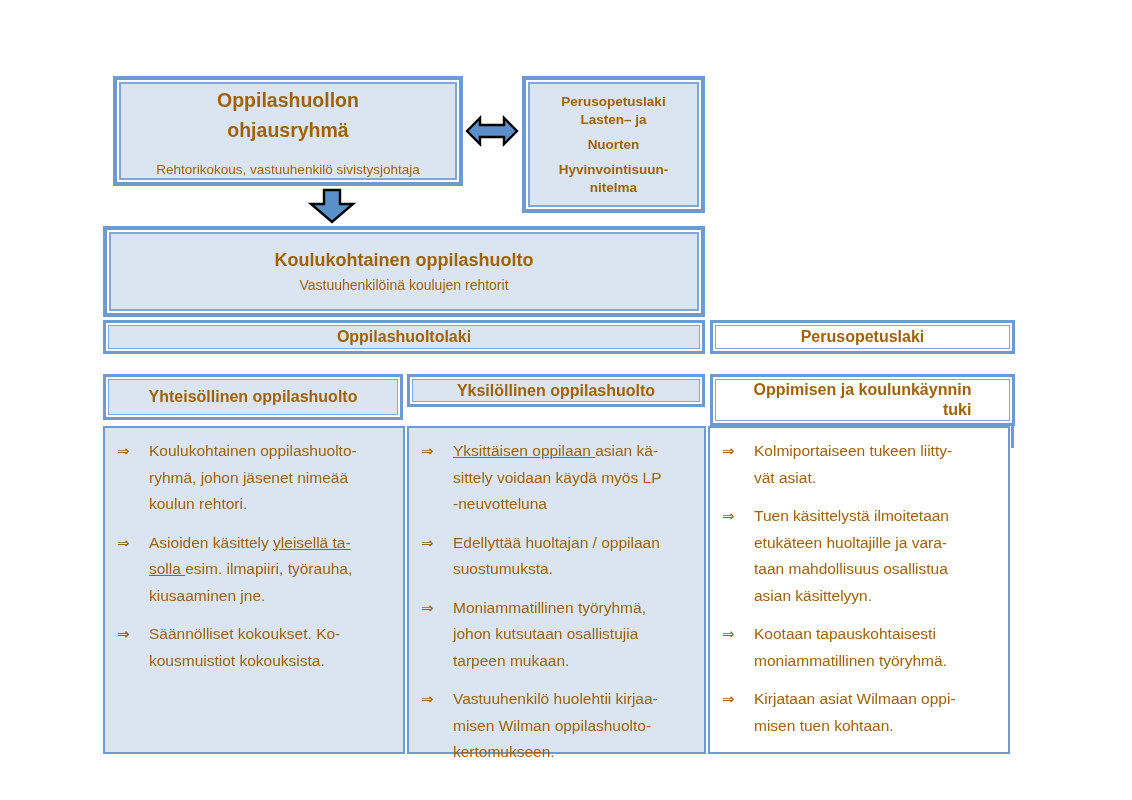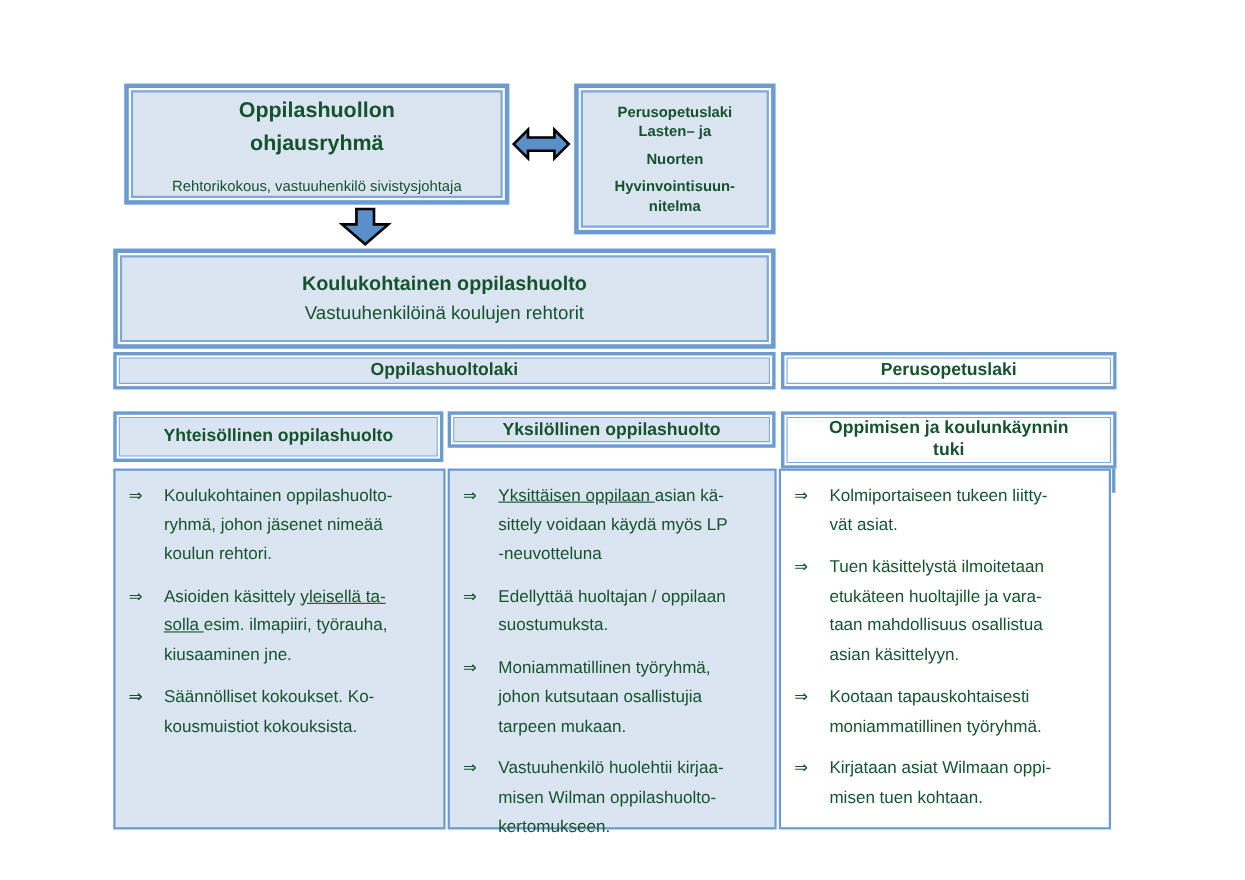--- a/index.html
+++ b/index.html
@@ -1,43 +1,43 @@
 <!DOCTYPE html>
 <html><head>
 <meta charset="utf-8">
 <style>
   html,body{margin:0;padding:0;background:#ffffff;}
   #canvas{
     position:relative;width:1132px;height:800px;background:#ffffff;
-    font-family:"Liberation Sans","DejaVu Sans",sans-serif;color:#14532d;
+    font-family:"Liberation Sans","DejaVu Sans",sans-serif;color:#a16207;
     overflow:hidden;
   }
   .dbox{
     position:absolute;box-sizing:border-box;background:#dbe5f1;
     border:4px solid #6b9bd2;
     box-shadow:inset 0 0 0 2px #ffffff, inset 0 0 0 4px #7fa8d8;
     display:flex;flex-direction:column;align-items:center;justify-content:center;
     text-align:center;
   }
   .box1{left:113px;top:76px;width:350px;height:110px;}
   .t1{font-size:19.5px;font-weight:bold;line-height:30px;white-space:pre-line;}
   .s1{font-size:13.5px;margin-top:17px;}
   .box2{left:522px;top:76px;width:183px;height:137px;padding:4px 2px;}
   .box2 .p{font-size:13.5px;font-weight:bold;line-height:18px;margin:3.5px 0;white-space:pre-line;}
   .box3{left:103px;top:226px;width:602px;height:91px;}
   .t3{font-size:18px;font-weight:bold;}
-  .s3{font-size:17px;margin-top:6px;}
+  .s3{font-size:14px;margin-top:6px;}
   .bar,.hdr{border-width:3px;box-shadow:inset 0 0 0 2px #ffffff, inset 0 0 0 3px #7fa8d8;}
   .bar1{left:103px;top:320px;width:602px;height:34px;justify-content:center;}
   .bar2{left:710px;top:320px;width:305px;height:34px;background:#ffffff;}
   .bar span{font-size:16px;font-weight:bold;}
   .h1{left:103px;top:374px;width:300px;height:46px;}
   .h2{left:407px;top:374px;width:298px;height:33px;}
   .h3{left:710px;top:374px;width:305px;height:52px;background:#ffffff;}
-  .hdr span{font-size:16px;font-weight:bold;line-height:20px;}
+  .hdr span{font-size:16px;font-weight:bold;line-height:20px;text-align:right;}
   .col{
     position:absolute;box-sizing:border-box;border:2px solid #6b9bd2;
     background:#dbe5f1;padding:8px 4px 0 6px;
   }
   .col1{left:103px;top:426px;width:302px;height:328px;}
   .col2{left:407px;top:426px;width:299px;height:328px;}
   .col3{left:708px;top:426px;width:302px;height:328px;background:#ffffff;}
   .bullet{position:relative;padding-left:38px;margin:2px 0 12px 0;
     font-size:15.5px;line-height:26.5px;text-align:left;}
   .mk{position:absolute;left:6px;top:0;font-size:15px;}

